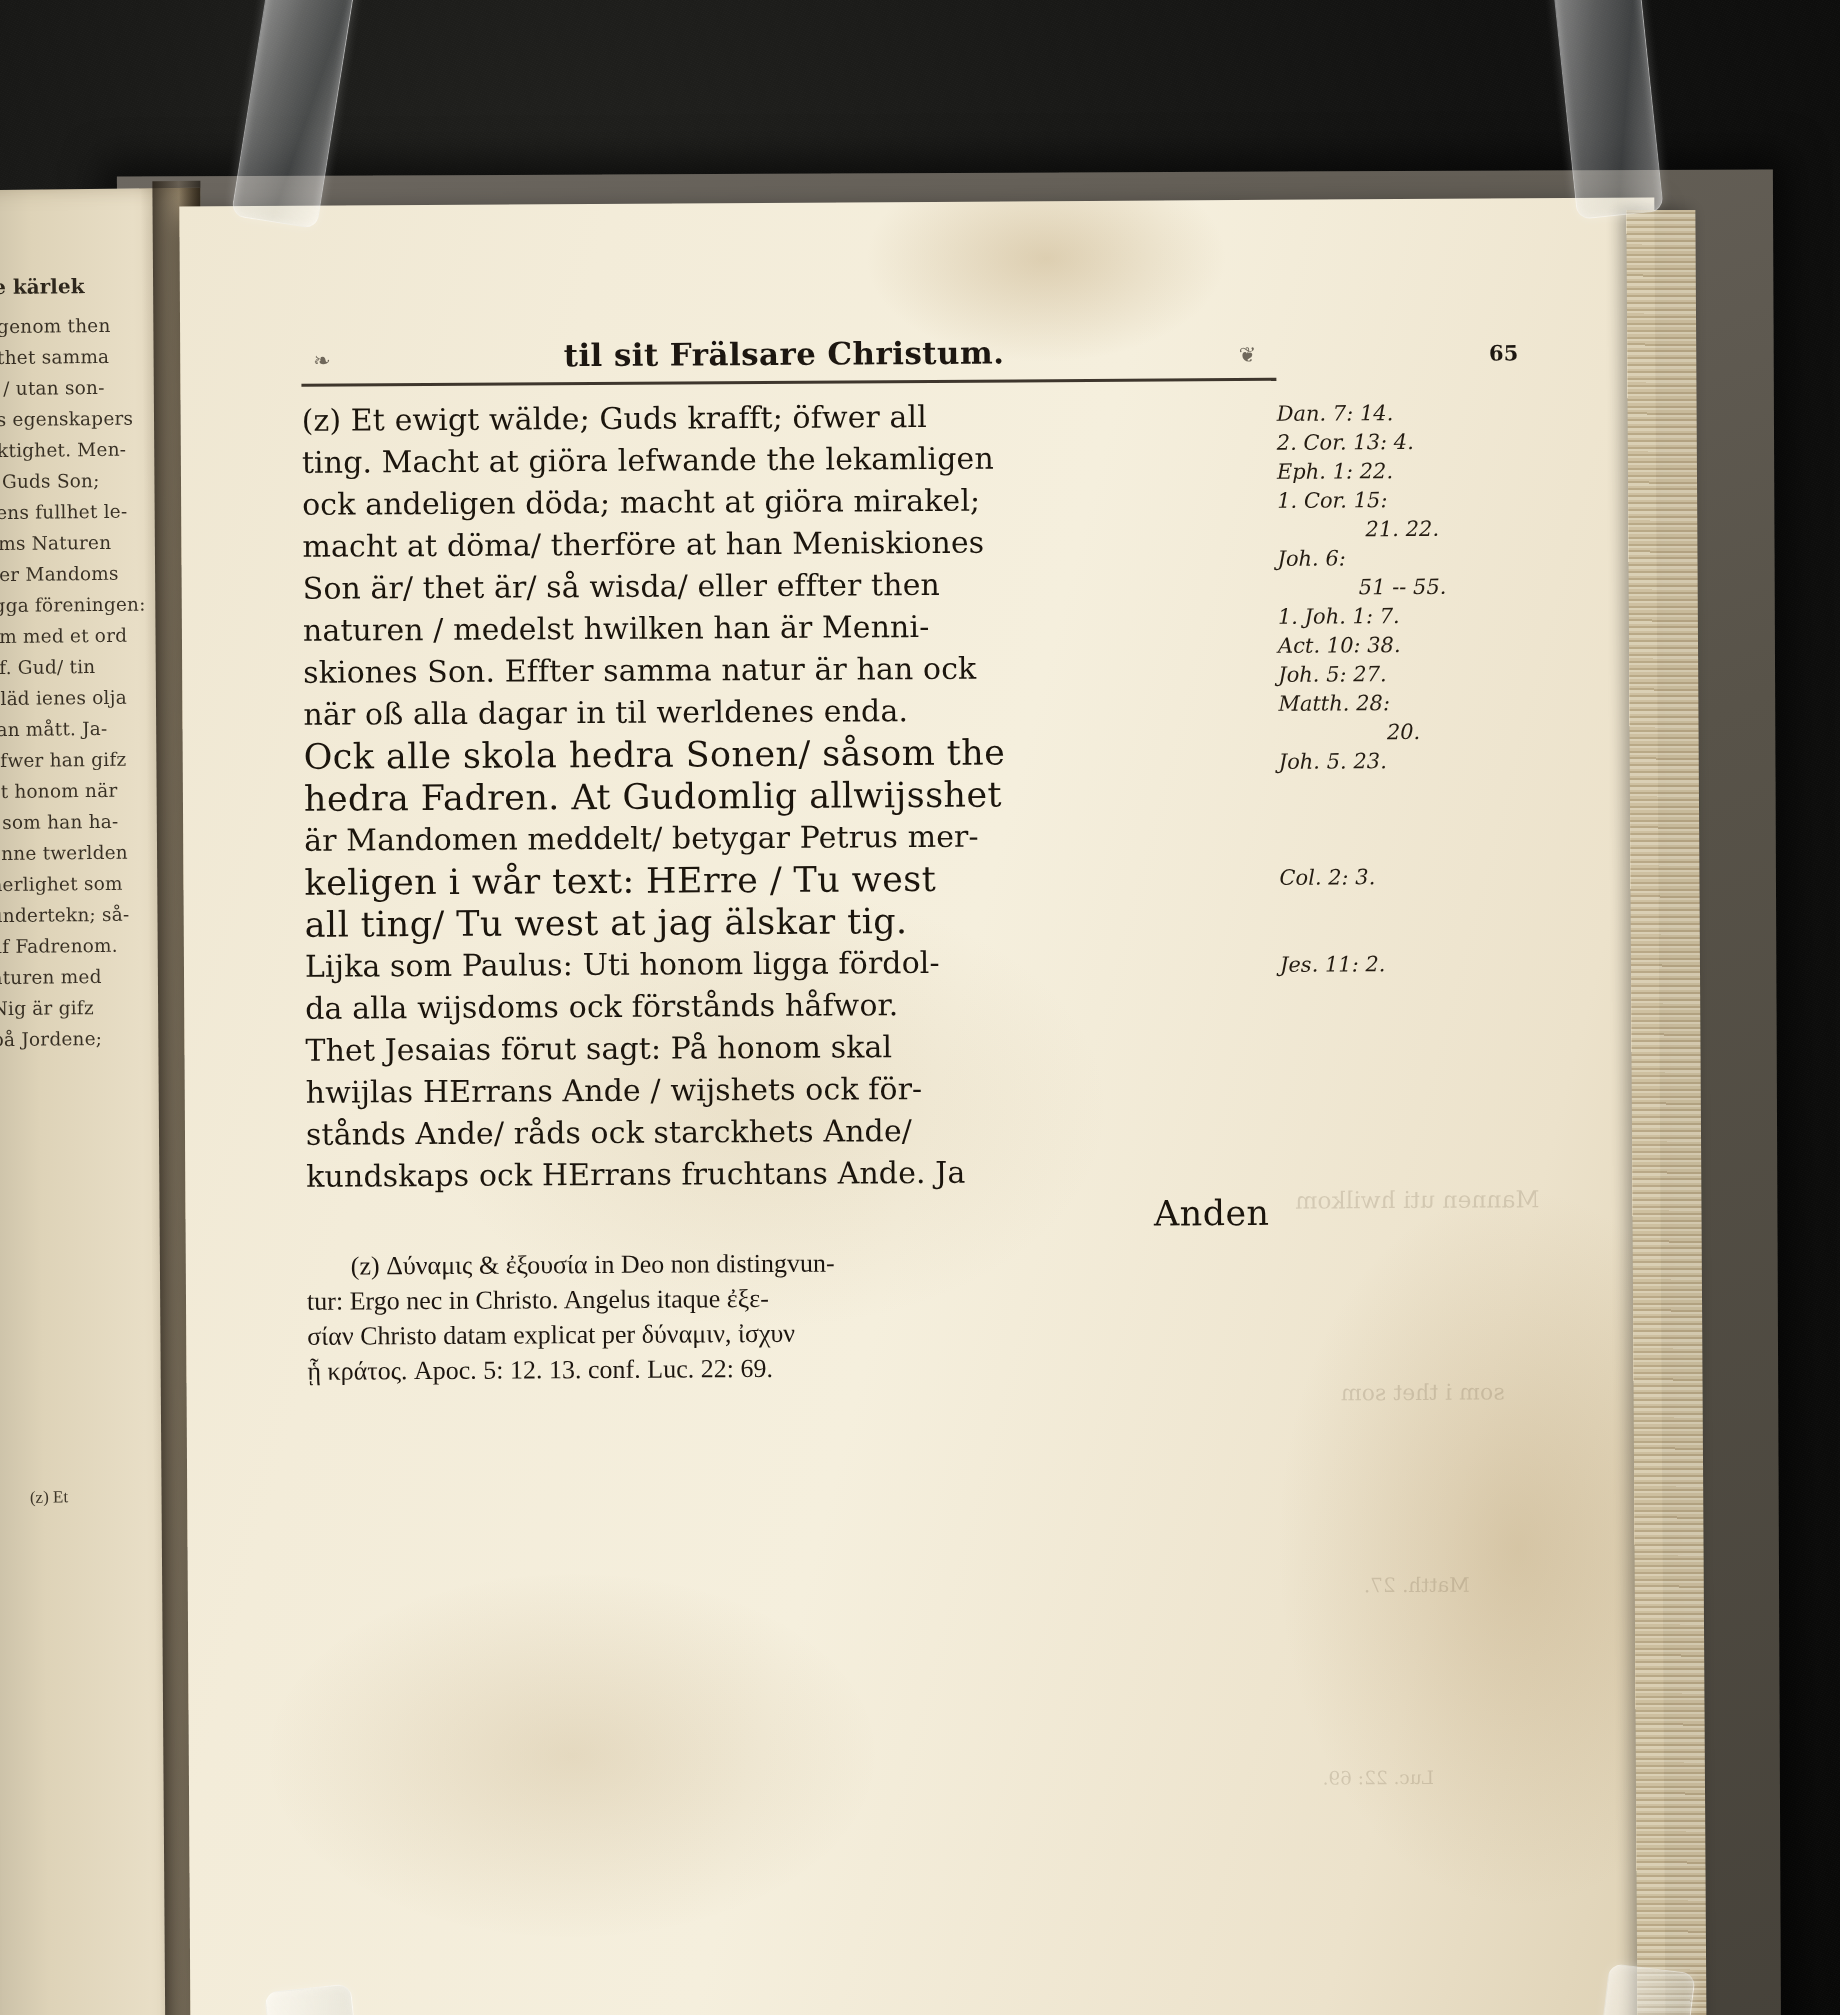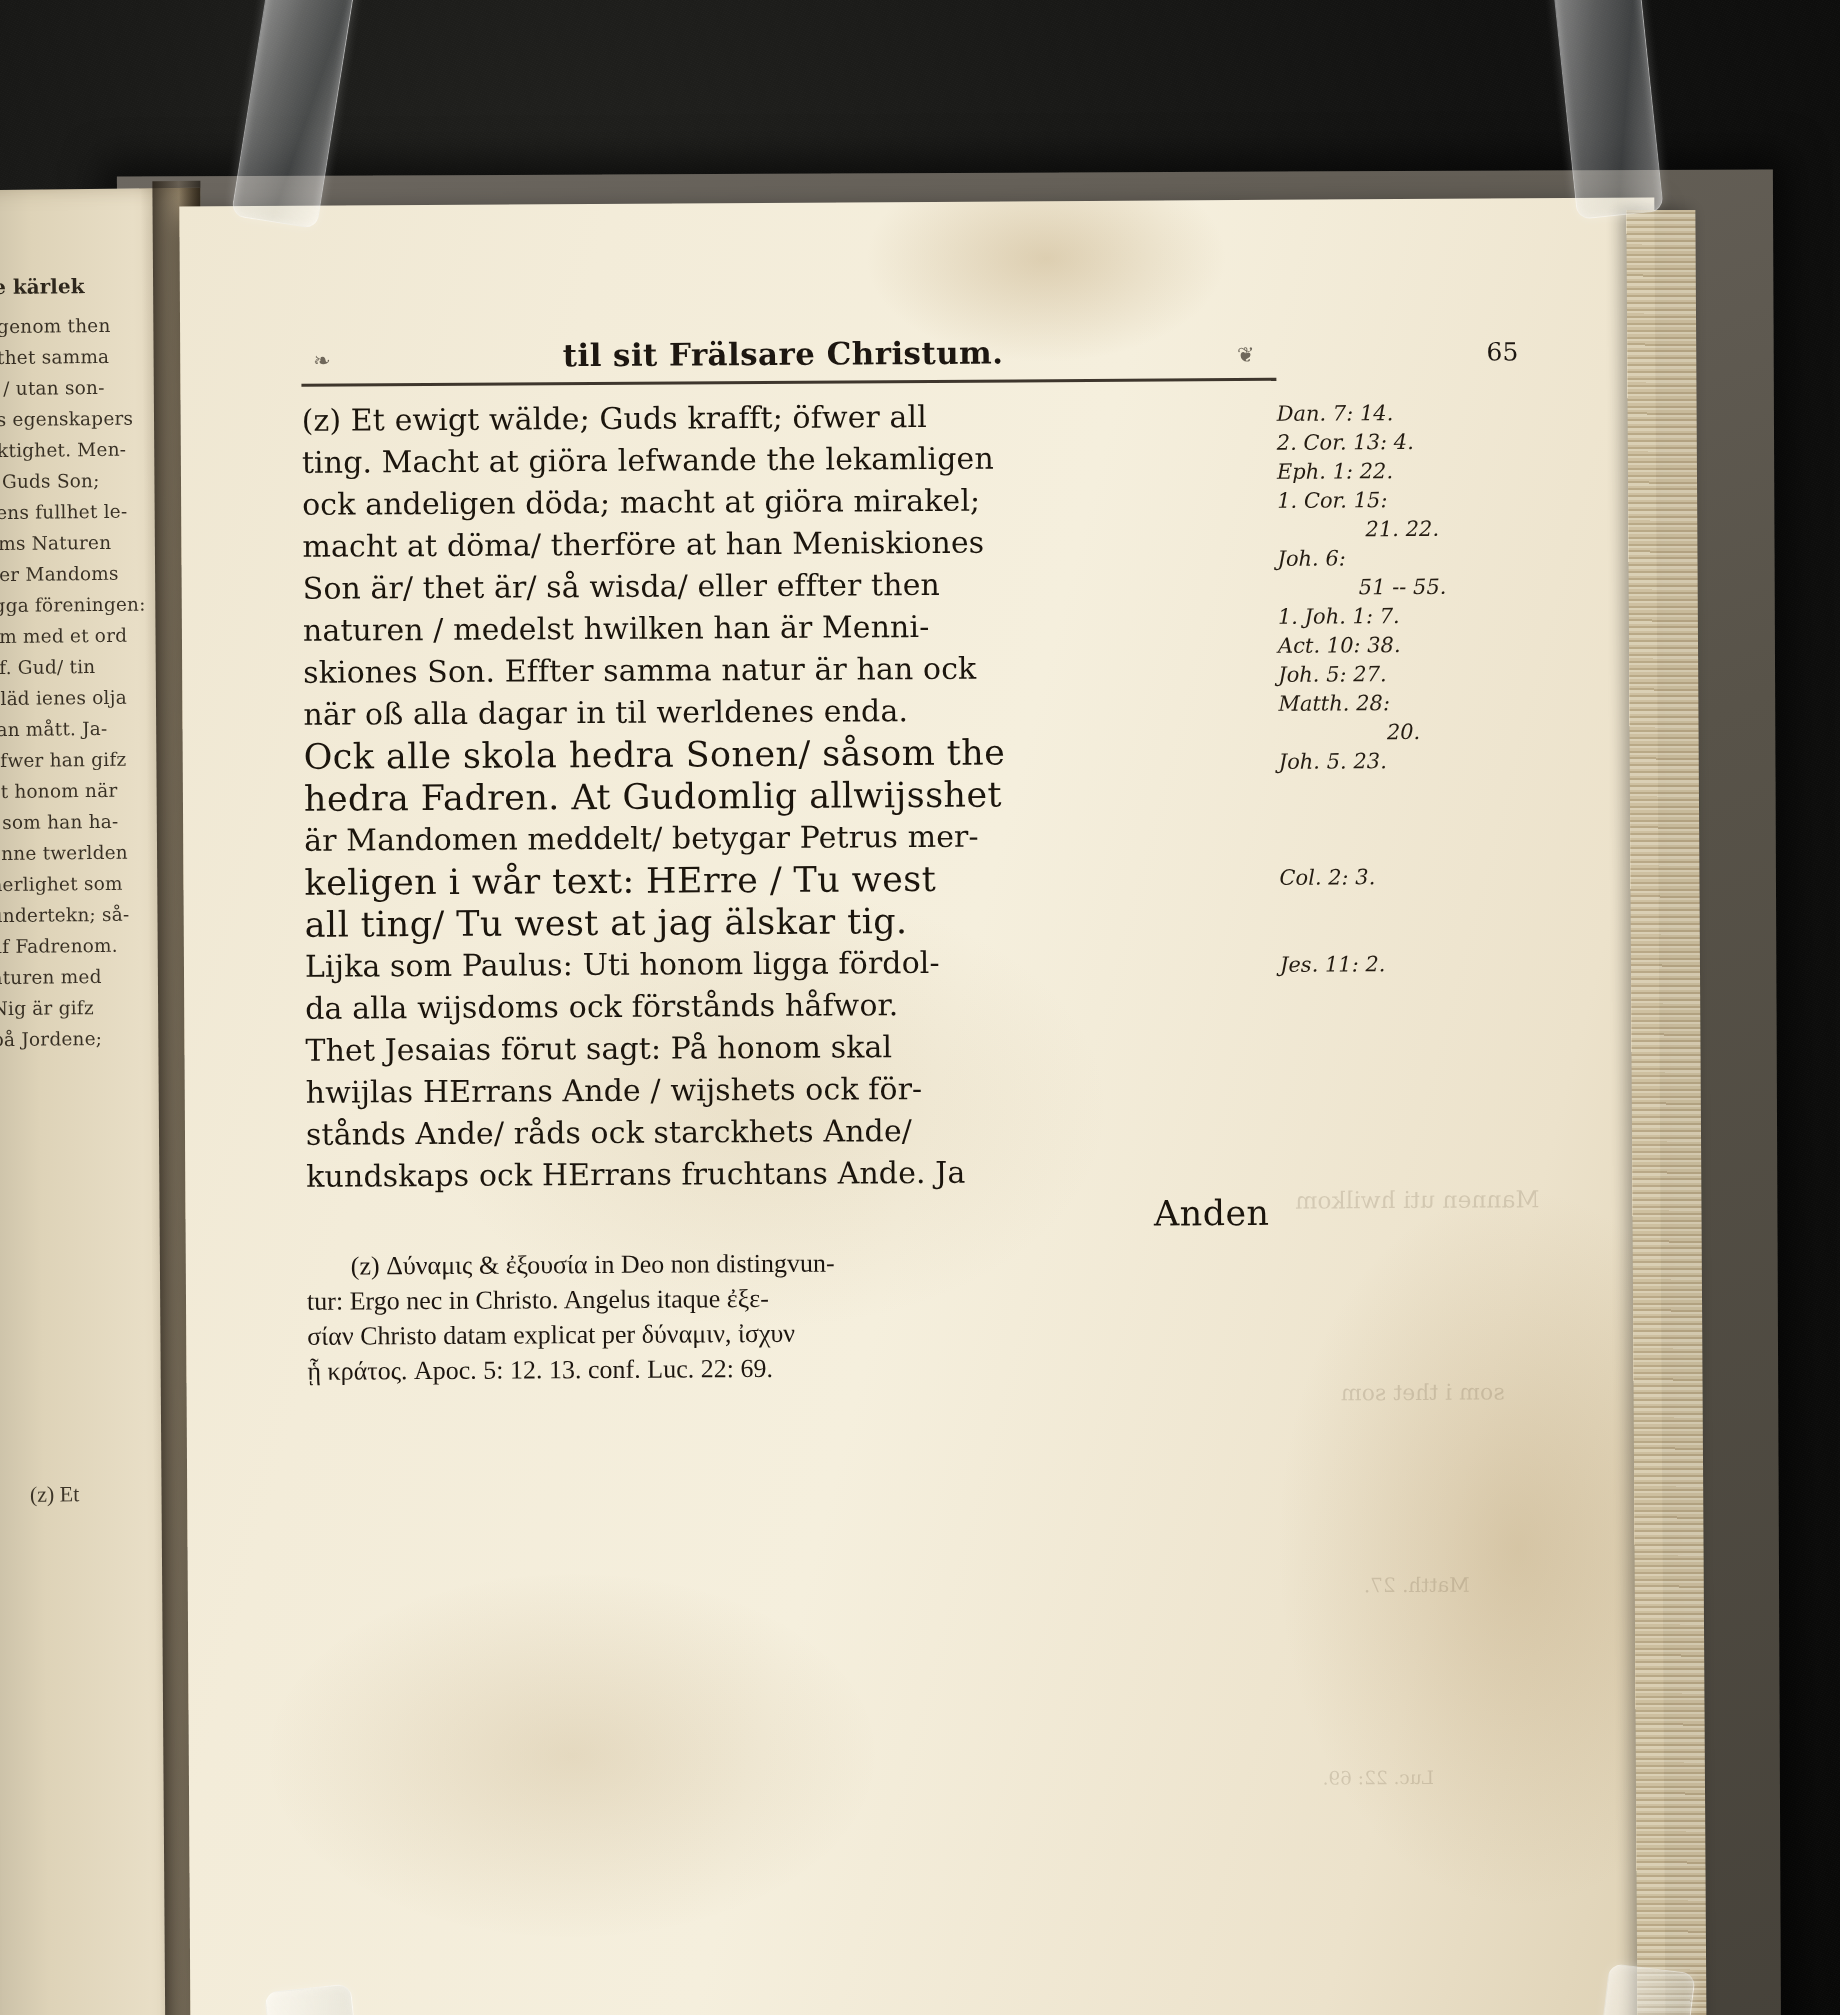--- a/index.html
+++ b/index.html
@@ -82,21 +82,21 @@
     font-size: 20px;
     font-weight: bold;
     opacity: .9;
     font-family: "DejaVu Serif", serif;
   }
   #verso-catch {
     position: absolute;
     left: 42px;
     bottom: 556px;
     color: #20190f;
-    font-size: 22px;
+    font-size: 17px;
     opacity: .85;
   }
 
   
   #gutter {
     position: absolute;
     left: 159px;
     top: 181px;
     width: 48px;
     height: 1902px;
@@ -164,22 +164,22 @@
   #head-title {
     color: #1d1711;
     font-size: 31px;
     font-weight: bold;
     font-family: "DejaVu Serif", serif;
     letter-spacing: 0.4px;
     white-space: nowrap;
   }
   #page-number {
     color: #1d1711;
-    font-size: 25px;
-    font-weight: normal;
+    font-size: 21px;
+    font-weight: bold;
     font-family: "DejaVu Serif", serif;
   }
   #head-rule {
     margin-top: 8.9px;
     height: 2.8px;
     background: #241d14;
     opacity: .88;
     width: 975px;
   }
 

